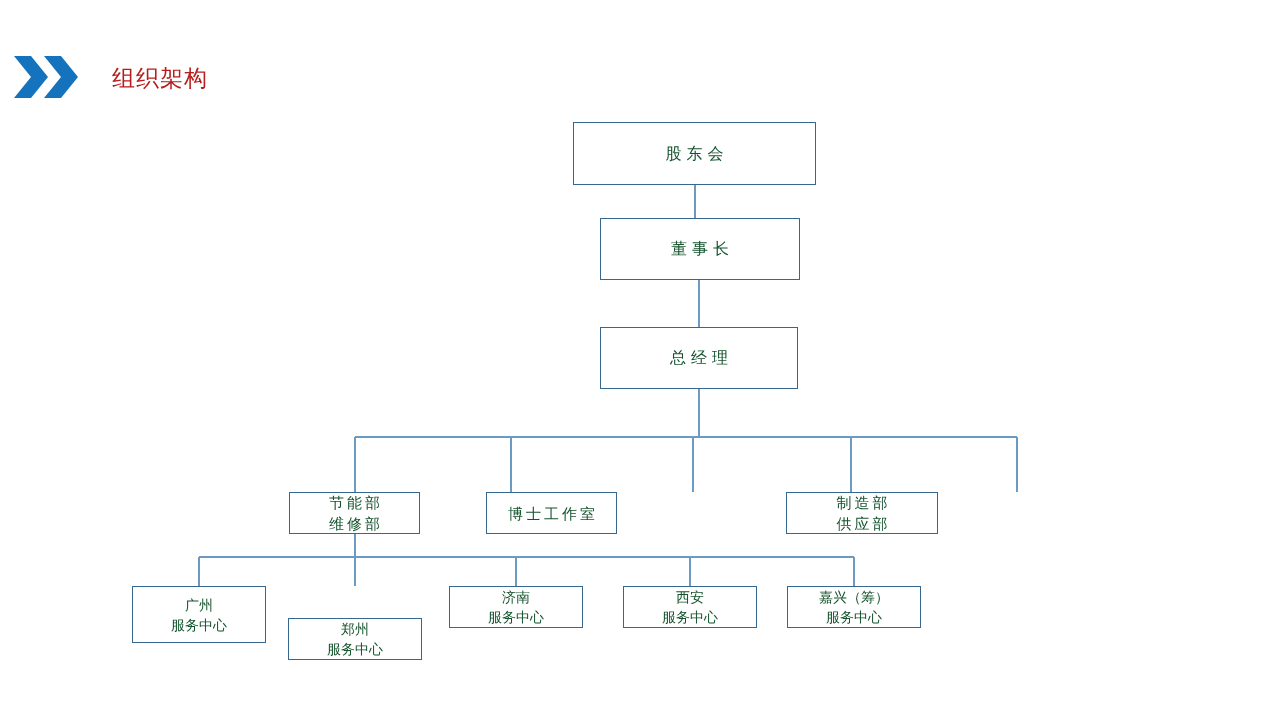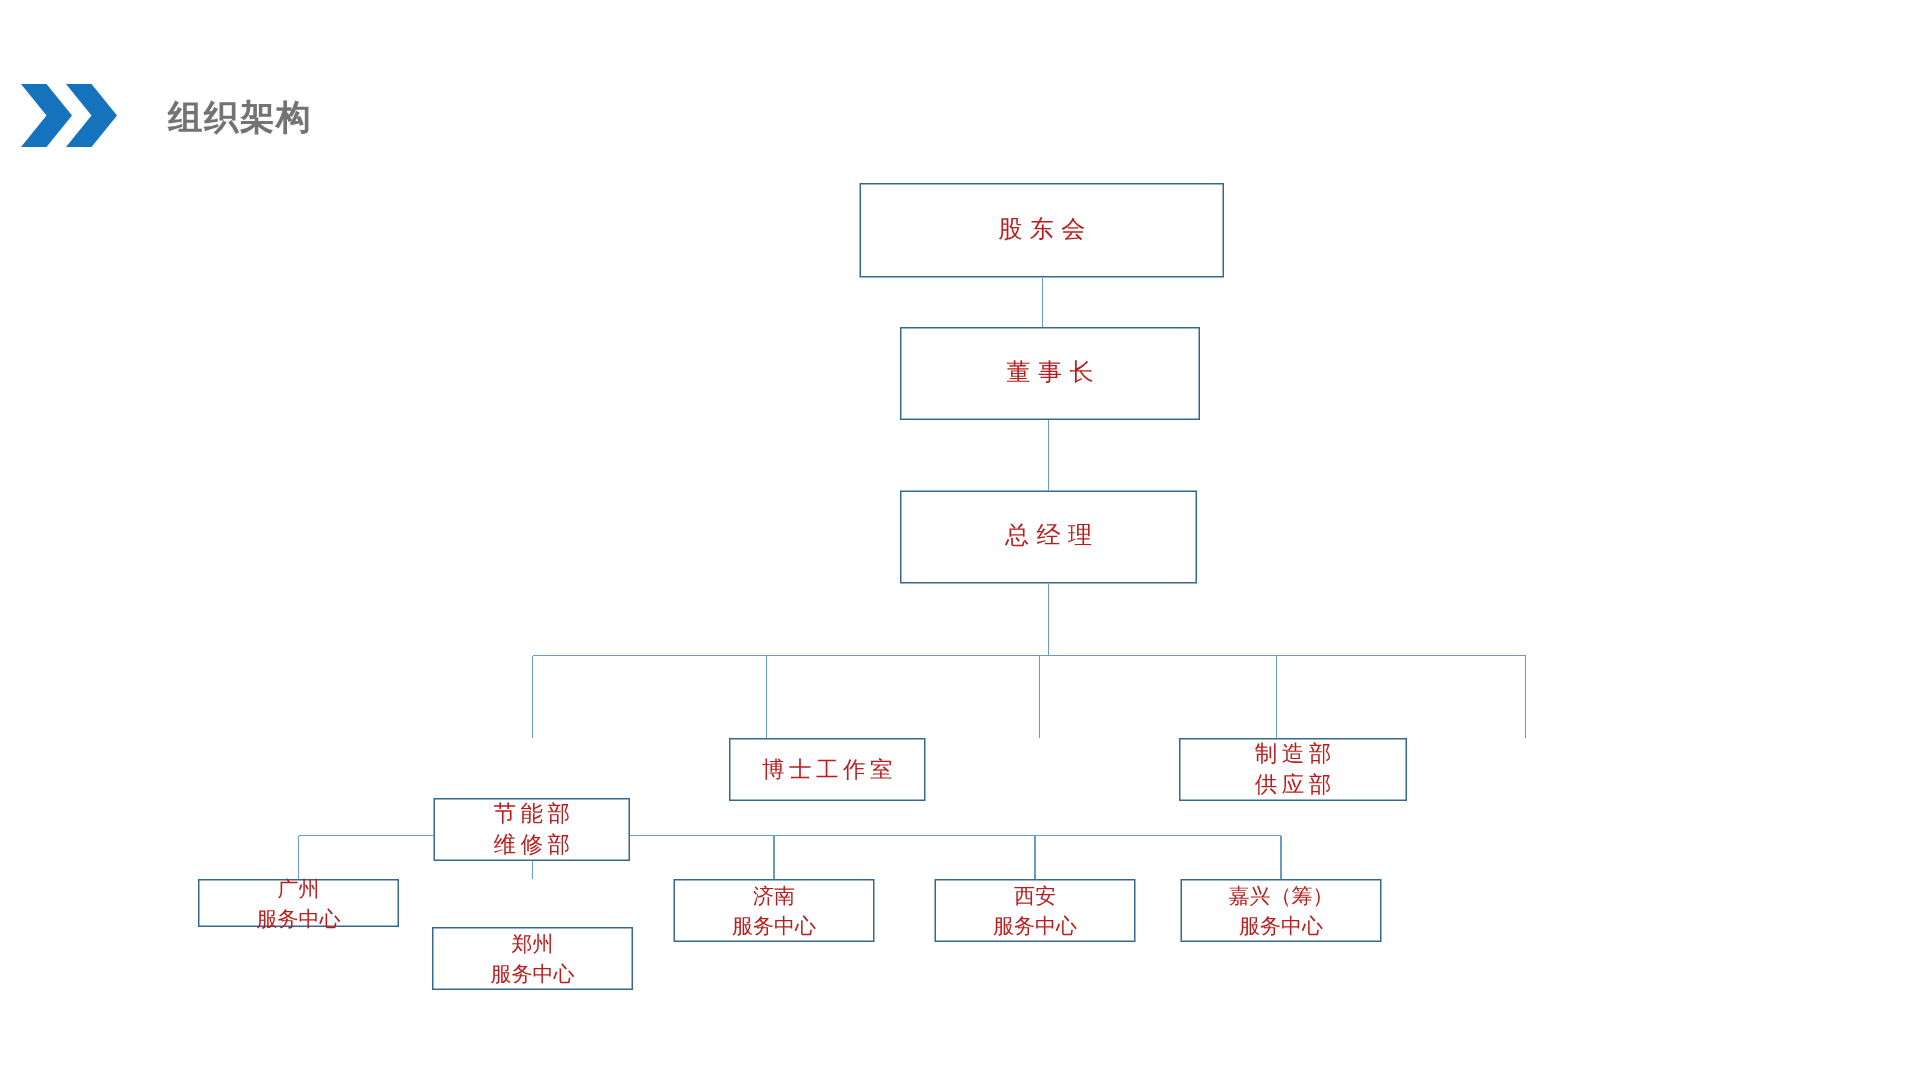--- a/index.html
+++ b/index.html
@@ -38,22 +38,22 @@
   }
   .chevron svg { display: block; }
   .chevron-1 { left: 0px; }
   .chevron-2 { left: 30px; }
 
   .page-title {
     position: absolute;
     left: 112px;
     top: 62px;
     font-size: 23px;
-    font-weight: bold;
-    color: #737373;
+    font-weight: normal;
+    color: #b91c1c;
     letter-spacing: 1px;
     line-height: 32px;
     white-space: nowrap;
   }
 
   
   .chart {
     position: absolute;
     left: 0;
     top: 0;
@@ -71,21 +71,21 @@
 
   .node {
     position: absolute;
     box-sizing: border-box;
     background: #ffffff;
     border: 1px solid #36688f;
     display: flex;
     flex-direction: column;
     align-items: center;
     justify-content: center;
-    color: #b91c1c;
+    color: #14532d;
     text-align: center;
   }
   .node .line1,
   .node .line2 {
     display: block;
     white-space: nowrap;
   }
 
   
   .node-exec {
@@ -164,37 +164,37 @@
   </div>
 
   <div class="node node-exec" style="left:600px; top:327px; width:198px; height:62px;">
     <span class="line1">总经理</span>
   </div>
 
   <div class="node node-exec" style="left:600px; top:218px; width:200px; height:62px;">
     <span class="line1">董事长</span>
   </div>
 
-  <div class="node node-dept" style="left:289px; top:492px; width:131px; height:42px;margin-top:40px;">
+  <div class="node node-dept" style="left:289px; top:492px; width:131px; height:42px;">
     <span class="line1">节能部</span>
     <span class="line2">维修部</span>
   </div>
 
   <div class="node node-dept" style="left:445px; top:492px; width:131px; height:42px;margin-left:41px;">
     <span class="line1">博士工作室</span>
   </div>
 
 
   <div class="node node-dept" style="left:786px; top:492px; width:152px; height:42px;">
     <span class="line1">制造部</span>
     <span class="line2">供应部</span>
   </div>
 
 
-  <div class="node node-center" style="left:132px; top:586px; width:134px; height:32px;">
+  <div class="node node-center" style="left:132px; top:586px; width:134px; height:57px;">
     <span class="line1">广州</span>
     <span class="line2">服务中心</span>
   </div>
 
   <div class="node node-center" style="left:288px; top:606px; width:134px; height:42px;margin-top:12px;">
     <span class="line1">郑州</span>
     <span class="line2">服务中心</span>
   </div>
 
   <div class="node node-center" style="left:449px; top:586px; width:134px; height:42px;">

